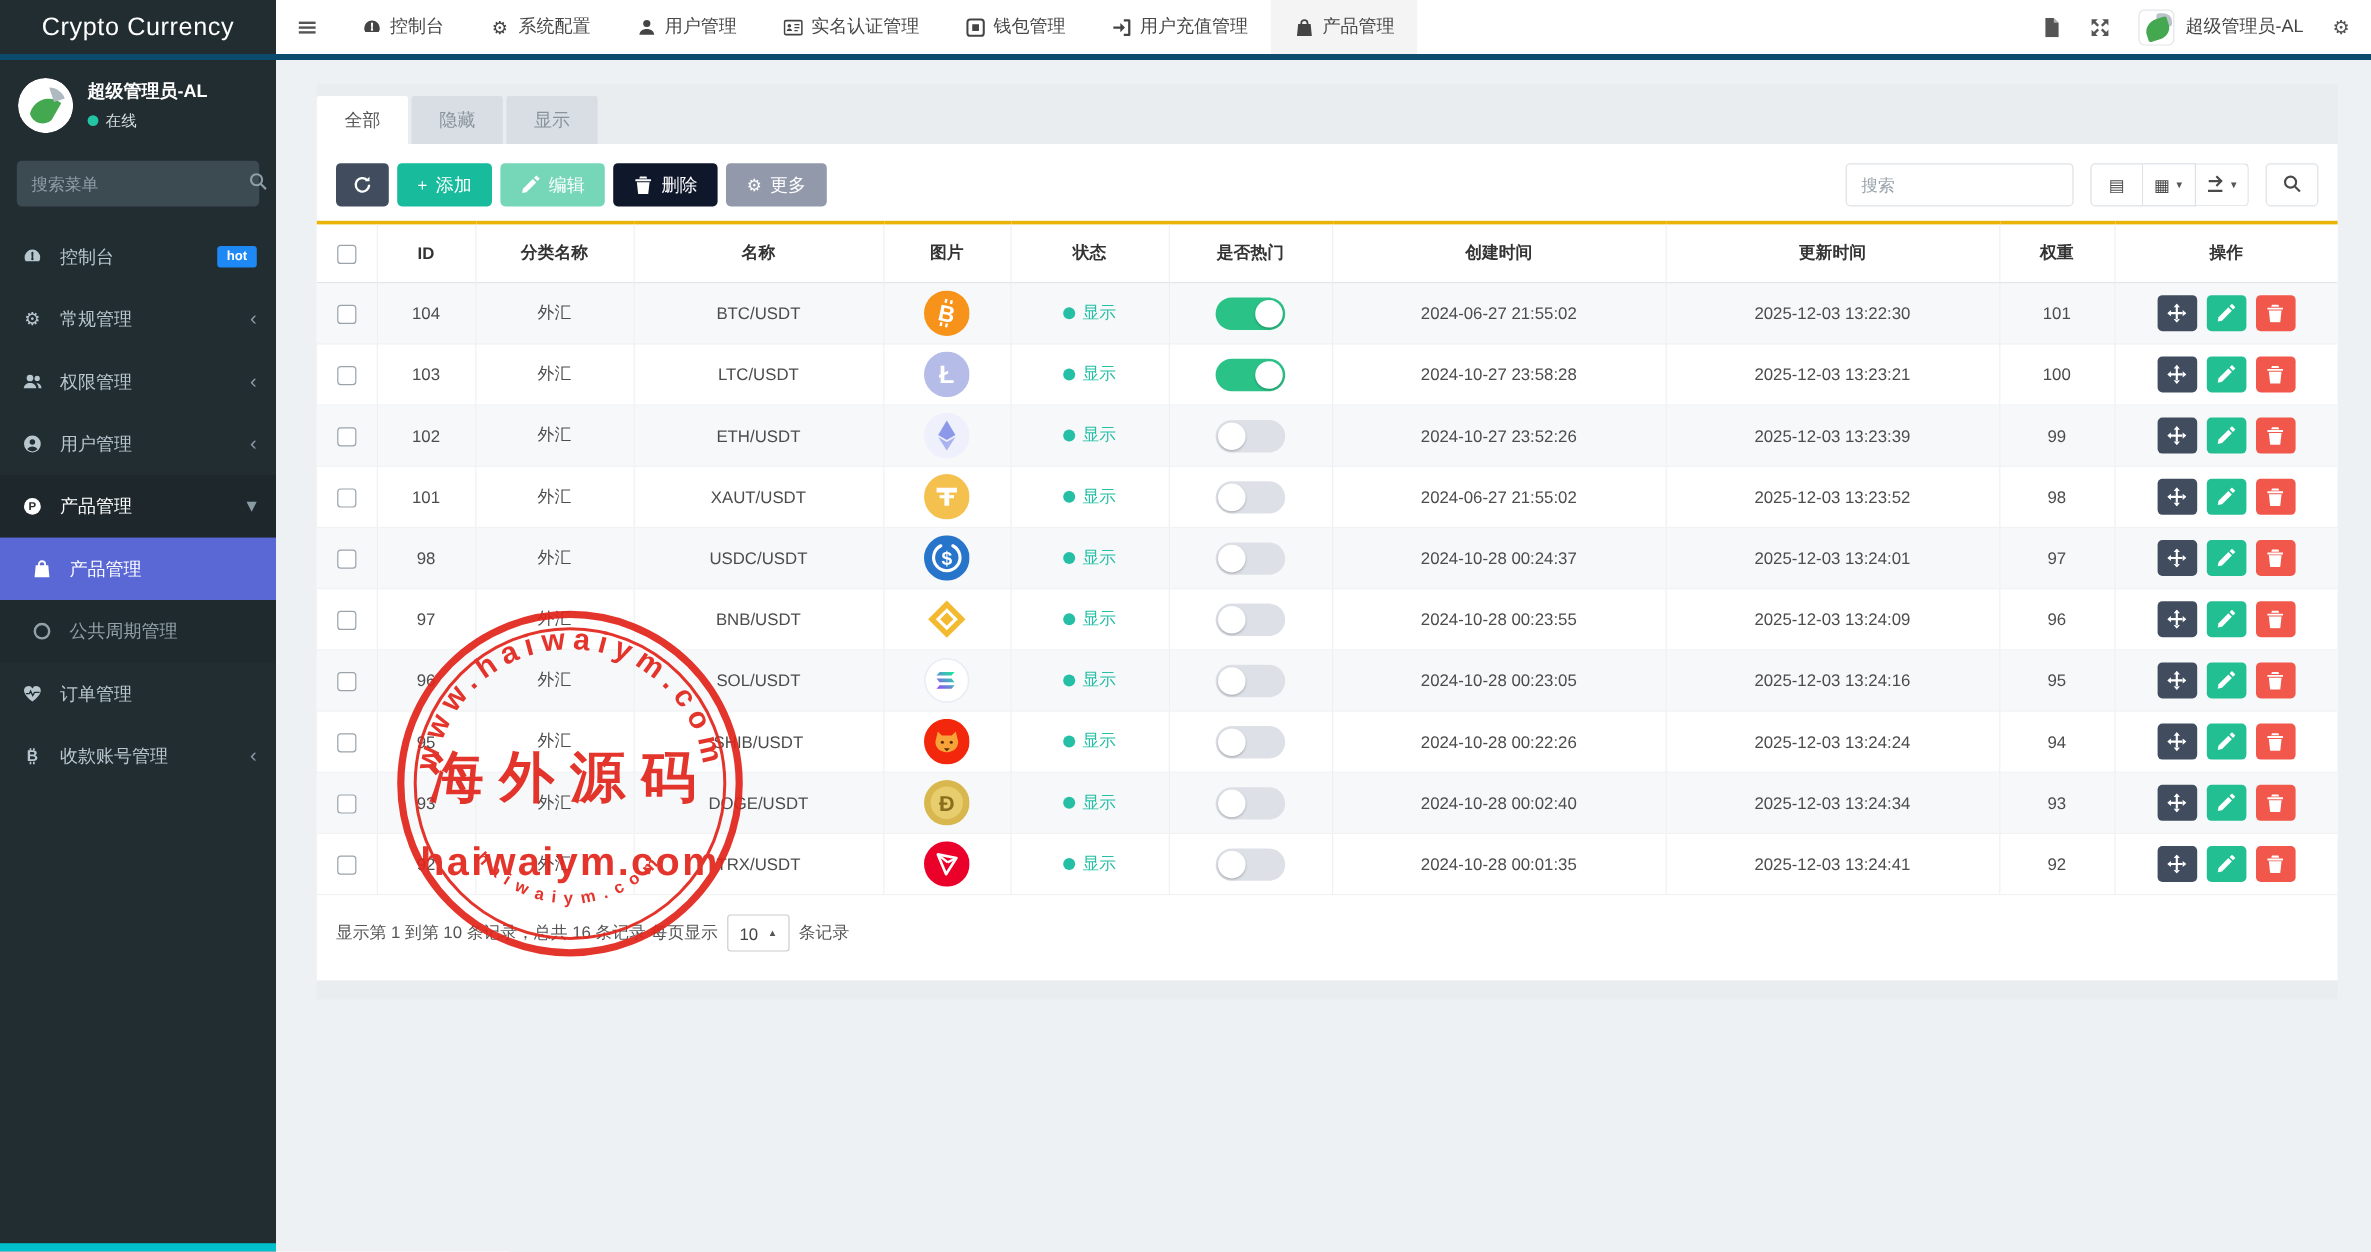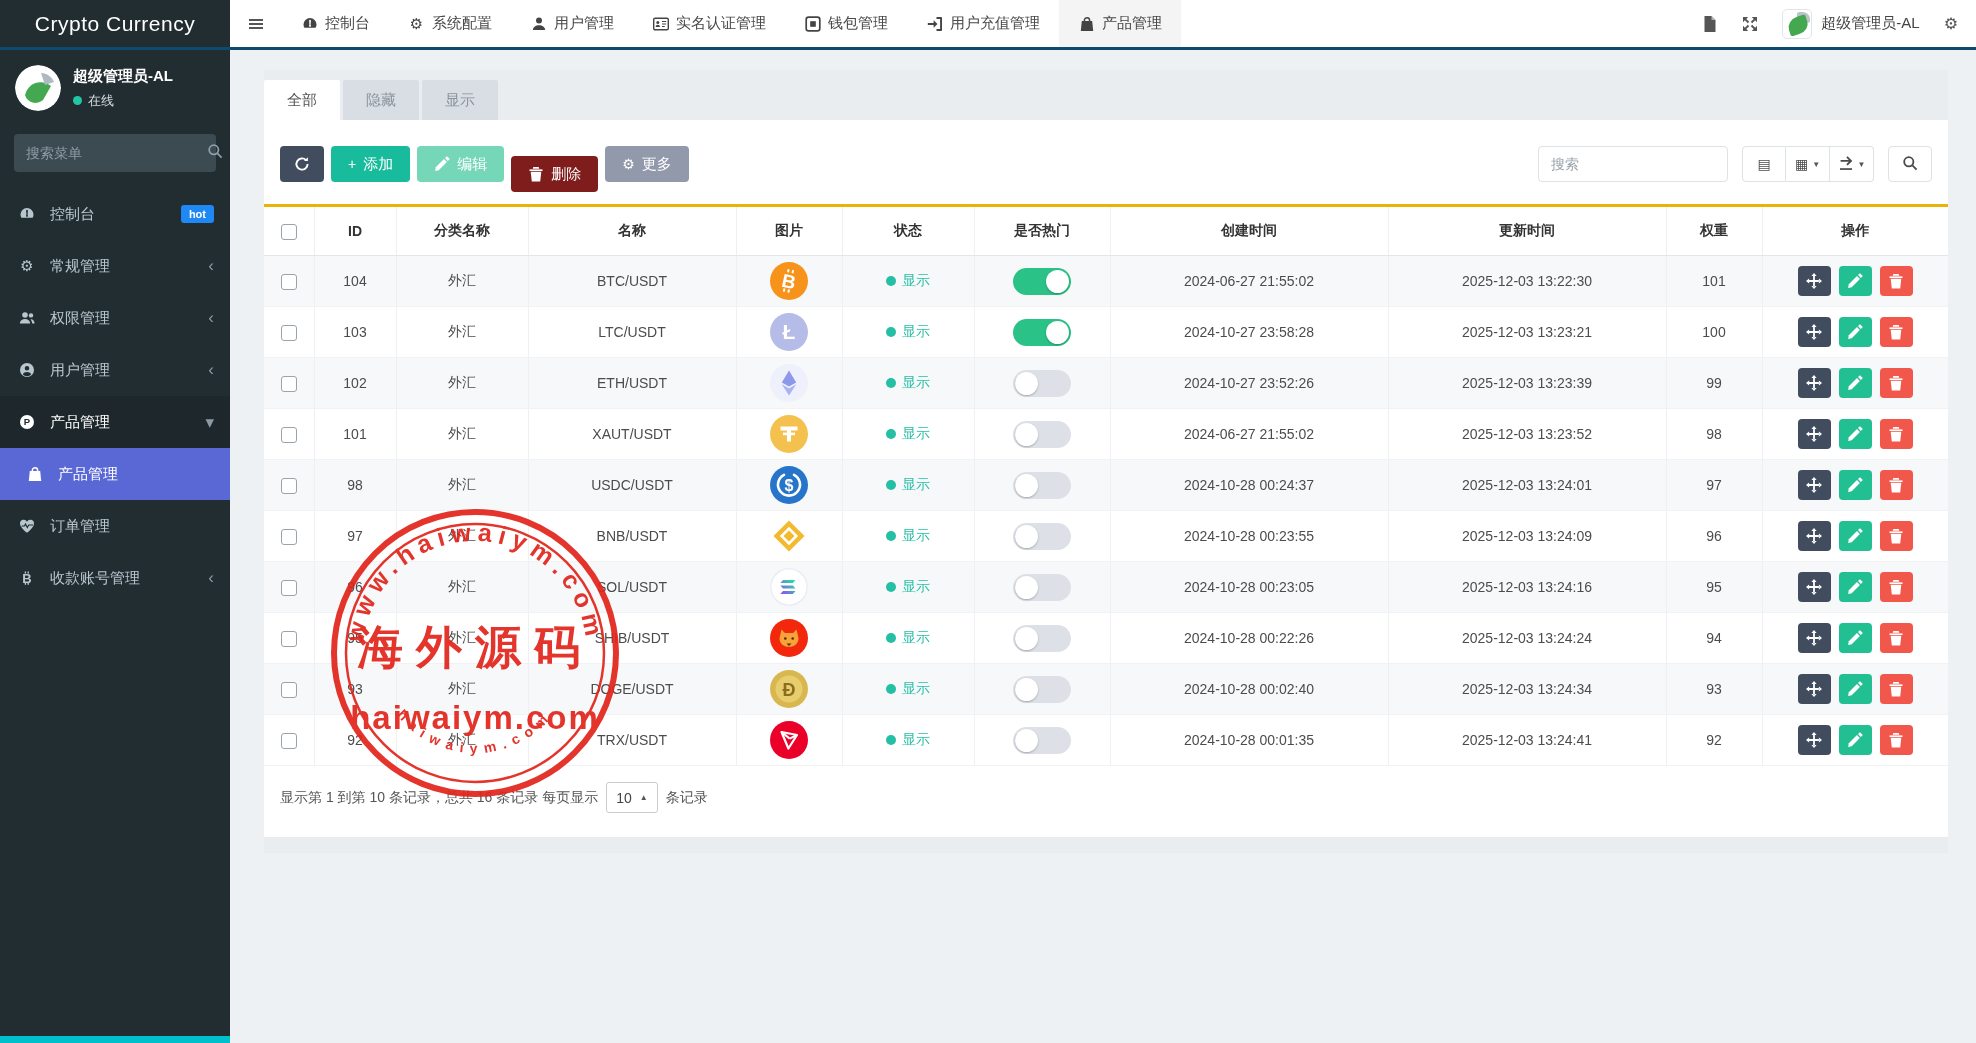--- a/index.html
+++ b/index.html
@@ -1,21 +1,21 @@
 <!DOCTYPE html>
 <html><head>
 <meta charset="utf-8">
 <style>
   * { margin:0; padding:0; box-sizing:border-box; }
   html,body { width:1976px; height:1043px; overflow:hidden; }
   body { font-family:"Liberation Sans","DejaVu Sans",sans-serif; background:#eef1f4; color:#333; }
   .app { position:relative; width:1976px; height:1043px; }
 
   
-  .navbar { position:absolute; top:0; left:0; right:0; height:50px; background:#fff; border-bottom:3px solid #0c4a6e; display:flex; align-items:stretch; z-index:30; }
+  .navbar { position:absolute; top:0; left:0; right:0; height:50px; background:#fff; border-bottom:5px solid #0c4a6e; display:flex; align-items:stretch; z-index:30; }
   .logo { width:230px; background:#222d32; color:#fff; font-size:21px; display:flex; align-items:center; justify-content:center; letter-spacing:.5px; }
   .nav-left { display:flex; align-items:stretch; flex:1; }
   .hamburger { display:flex; align-items:center; padding:0 18px; color:#555; cursor:pointer; }
   .nav-item { display:flex; align-items:center; gap:7px; padding:0 19px; font-size:15px; color:#484848; cursor:pointer; }
   .nav-item .ni { display:inline-flex; width:17px; justify-content:center; color:#444; font-size:15px; }
   .nav-item.active { background:#f4f4f4; }
   .nav-right { display:flex; align-items:center; gap:24px; padding-right:18px; color:#555; }
   .nav-right .tool { cursor:pointer; display:inline-flex; }
   .nav-user { display:flex; align-items:center; gap:9px; font-size:15px; color:#444; cursor:pointer; }
   .avatar { width:30px; height:30px; border-radius:5px; background:#fff; border:1px solid #e2e5e8; overflow:hidden; position:relative; }
@@ -52,21 +52,21 @@
   .tab { height:40px; padding:0 23px; display:flex; align-items:center; font-size:15px; color:#8a939b; background:#d8dee3; margin-right:3px; cursor:pointer; border-radius:2px 2px 0 0; }
   .tab.active { background:#fff; color:#555; }
 
   .card { background:#fff; padding-bottom:6px; }
   .toolbar { display:flex; align-items:center; padding:16px 16px 12px; }
   .btn { height:36px; border:none; border-radius:4px; color:#fff; font-size:15px; font-family:inherit; display:inline-flex; align-items:center; gap:7px; padding:0 17px; margin-right:7px; cursor:pointer; }
   .btn .bi { display:inline-flex; font-size:14px; }
   .btn.refresh { background:#414d5f; padding:0 14px; }
   .btn.add { background:#18bc9c; }
   .btn.edit { background:#76d7b8;text-align:center; }
-  .btn.del { background:#7f1d1d;margin-top:20px; }
+  .btn.del { background:#0f172a; }
   .btn.more { background:#9199ab; }
   .toolbar-right { margin-left:auto; display:flex; align-items:flex-start; }
   .search-box { width:190px; height:36px; border:1px solid #dde2e6; border-radius:4px; padding:0 12px; font-size:14px; font-family:inherit; color:#555; outline:none; background:#fff; }
   .search-box::placeholder { color:#9aa3ab; }
   .btn-group { display:flex; margin-left:14px; }
   .tbtn { height:36px; min-width:44px; background:#fff; border:1px solid #dde2e6; color:#4a4a4a; display:inline-flex; align-items:center; justify-content:center; gap:4px; cursor:pointer; font-size:14px; }
   .btn-group .tbtn + .tbtn { border-left:none; }
   .btn-group .tbtn:first-child { border-radius:4px 0 0 4px; }
   .btn-group .tbtn:last-child { border-radius:0 4px 4px 0; }
   .tbtn.lone { border-radius:4px; margin-left:14px; }
@@ -276,20 +276,28 @@
         </li>
       <ul class="submenu">
         <li class="menu-item active">
             <span class="mi">
               <svg width="16" height="16" viewBox="0 0 16 16" fill="currentColor">
                 <path d="M2.8 5h10.4l1 10H1.8z"></path>
                 <path d="M5.4 6.8V4.3a2.6 2.6 0 0 1 5.2 0v2.5" fill="none" stroke="currentColor" stroke-width="1.5"></path>
               </svg>
             </span>
             <span class="lbl">产品管理</span>
+          </li>
+        <li class="menu-item">
+            <span class="mi">
+              <svg width="16" height="16" viewBox="0 0 16 16" fill="currentColor">
+                <circle cx="8" cy="8" r="6" fill="none" stroke="currentColor" stroke-width="2"></circle>
+              </svg>
+            </span>
+            <span class="lbl">公共周期管理</span>
           </li>
       </ul>
       <li class="menu-item">
           <span class="mi">
             <svg width="16" height="16" viewBox="0 0 16 16" fill="currentColor">
               <path d="M8 14.6S1 9.8 1 5.4A3.7 3.7 0 0 1 8 3.8a3.7 3.7 0 0 1 7 1.6c0 4.4-7 9.2-7 9.2z"></path>
               <path d="M2.5 8h3l1-2 1.8 3.6L9.8 7H14" stroke="#222d32" stroke-width="1.2" fill="none"></path>
             </svg>
           </span>
           <span class="lbl">订单管理</span>

